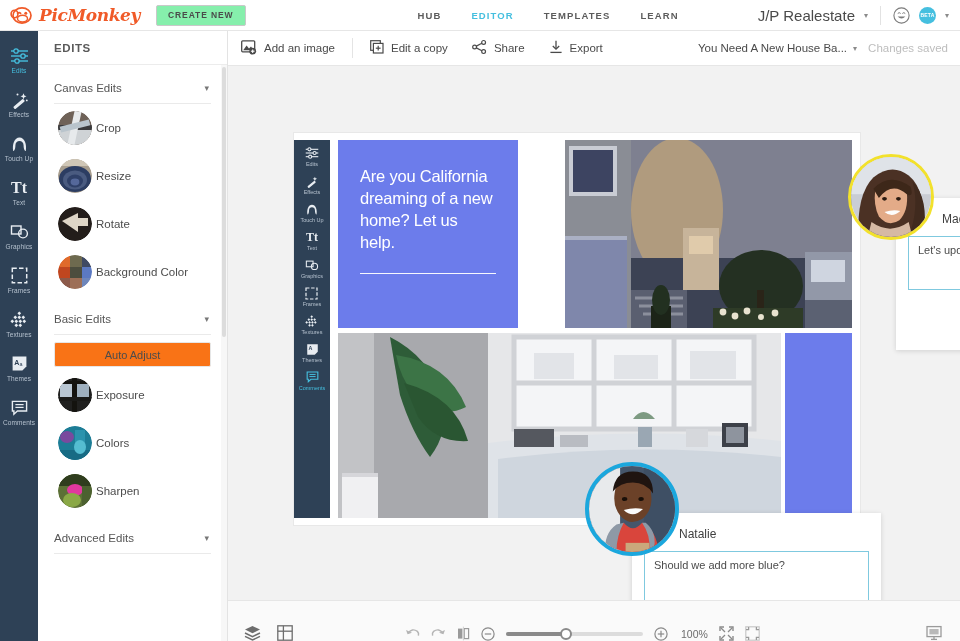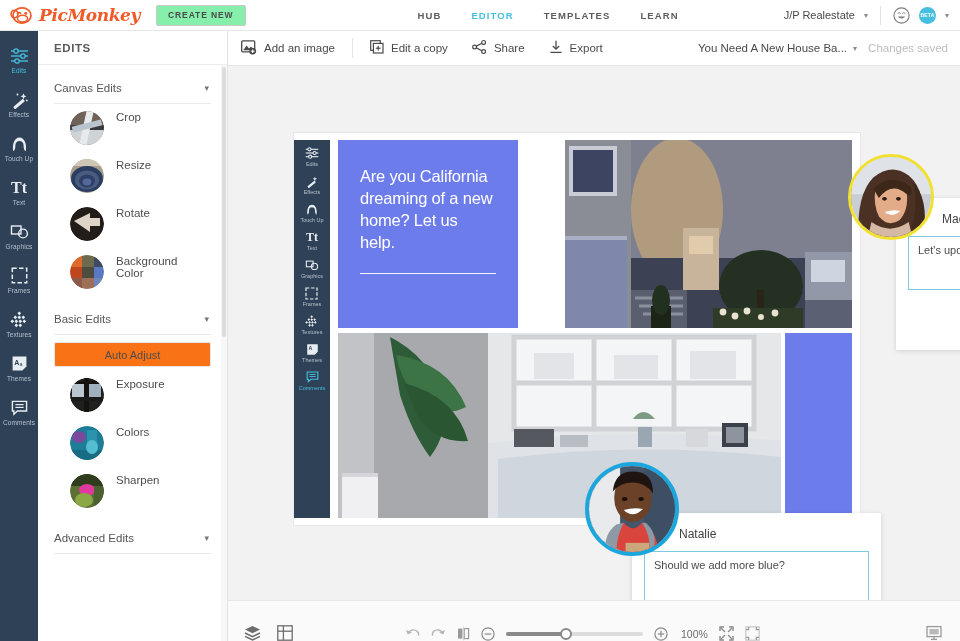--- a/index.html
+++ b/index.html
@@ -31,21 +31,21 @@
   }
   .main-nav { display: flex; align-items: center; gap: 30px; margin-left: 172px; }
   .main-nav a {
     font-size: 9.5px; font-weight: bold; letter-spacing: 1.1px;
     color: #5c5c5c; text-decoration: none; cursor: pointer;
   }
   .main-nav a.active { color: #45BFDF; }
   .header-right {
     margin-left: auto; display: flex; align-items: center; gap: 9px; padding-right: 11px;
   }
-  .acct-name { font-size: 11px; color: #4a4a4a; }
+  .acct-name { font-size: 15px; color: #4a4a4a; }
   .chev { font-size: 8px; color: #8b8b8b; }
   .hdr-div { width: 1px; height: 19px; background: #e2e2e2; margin: 0 3px; }
   .smiley { width: 17px; height: 17px; }
   .beta-badge {
     width: 17px; height: 17px; border-radius: 50%; background: #45BFDF;
     color: #fff; font-size: 5px; font-weight: bold; letter-spacing: 0.2px;
     display: flex; align-items: center; justify-content: center;
   }
 
   
@@ -78,22 +78,22 @@
   .panel-head .t { font-size: 11.5px; font-weight: bold; color: #5a5a5a; letter-spacing: 0.6px; }
   .panel-body { height: 576px; overflow: hidden; position: relative; }
   .section-head {
     display: flex; align-items: center; justify-content: space-between;
     padding: 17px 18px 9px 16px; cursor: pointer;
   }
   .section-head .st { font-size: 11.5px; color: #555; }
   .section-head .cv { font-size: 9px; color: #777; }
   .sec-rule { height: 1px; background: #eaeaea; margin: 0 16px; }
   .edit-row {
-    display: flex; gap: 12px;
-    padding: 7px 32px; cursor: pointer;
+    display: flex; align-items: center; gap: 4px;
+    padding: 7px 20px; cursor: pointer;
   }
   .thumb {
     width: 34px; height: 34px; border-radius: 50%; flex: 0 0 34px;
     overflow: hidden; position: relative;
   }
   .edit-row .name { font-size: 11.5px; color: #4c4c4c; }
   .auto-adjust {
     margin: 7px 16px 4px; height: 25px; background: #f97316;
     border: 1px solid #e6e6e6; border-radius: 2px;
     display: flex; align-items: center; justify-content: center;

